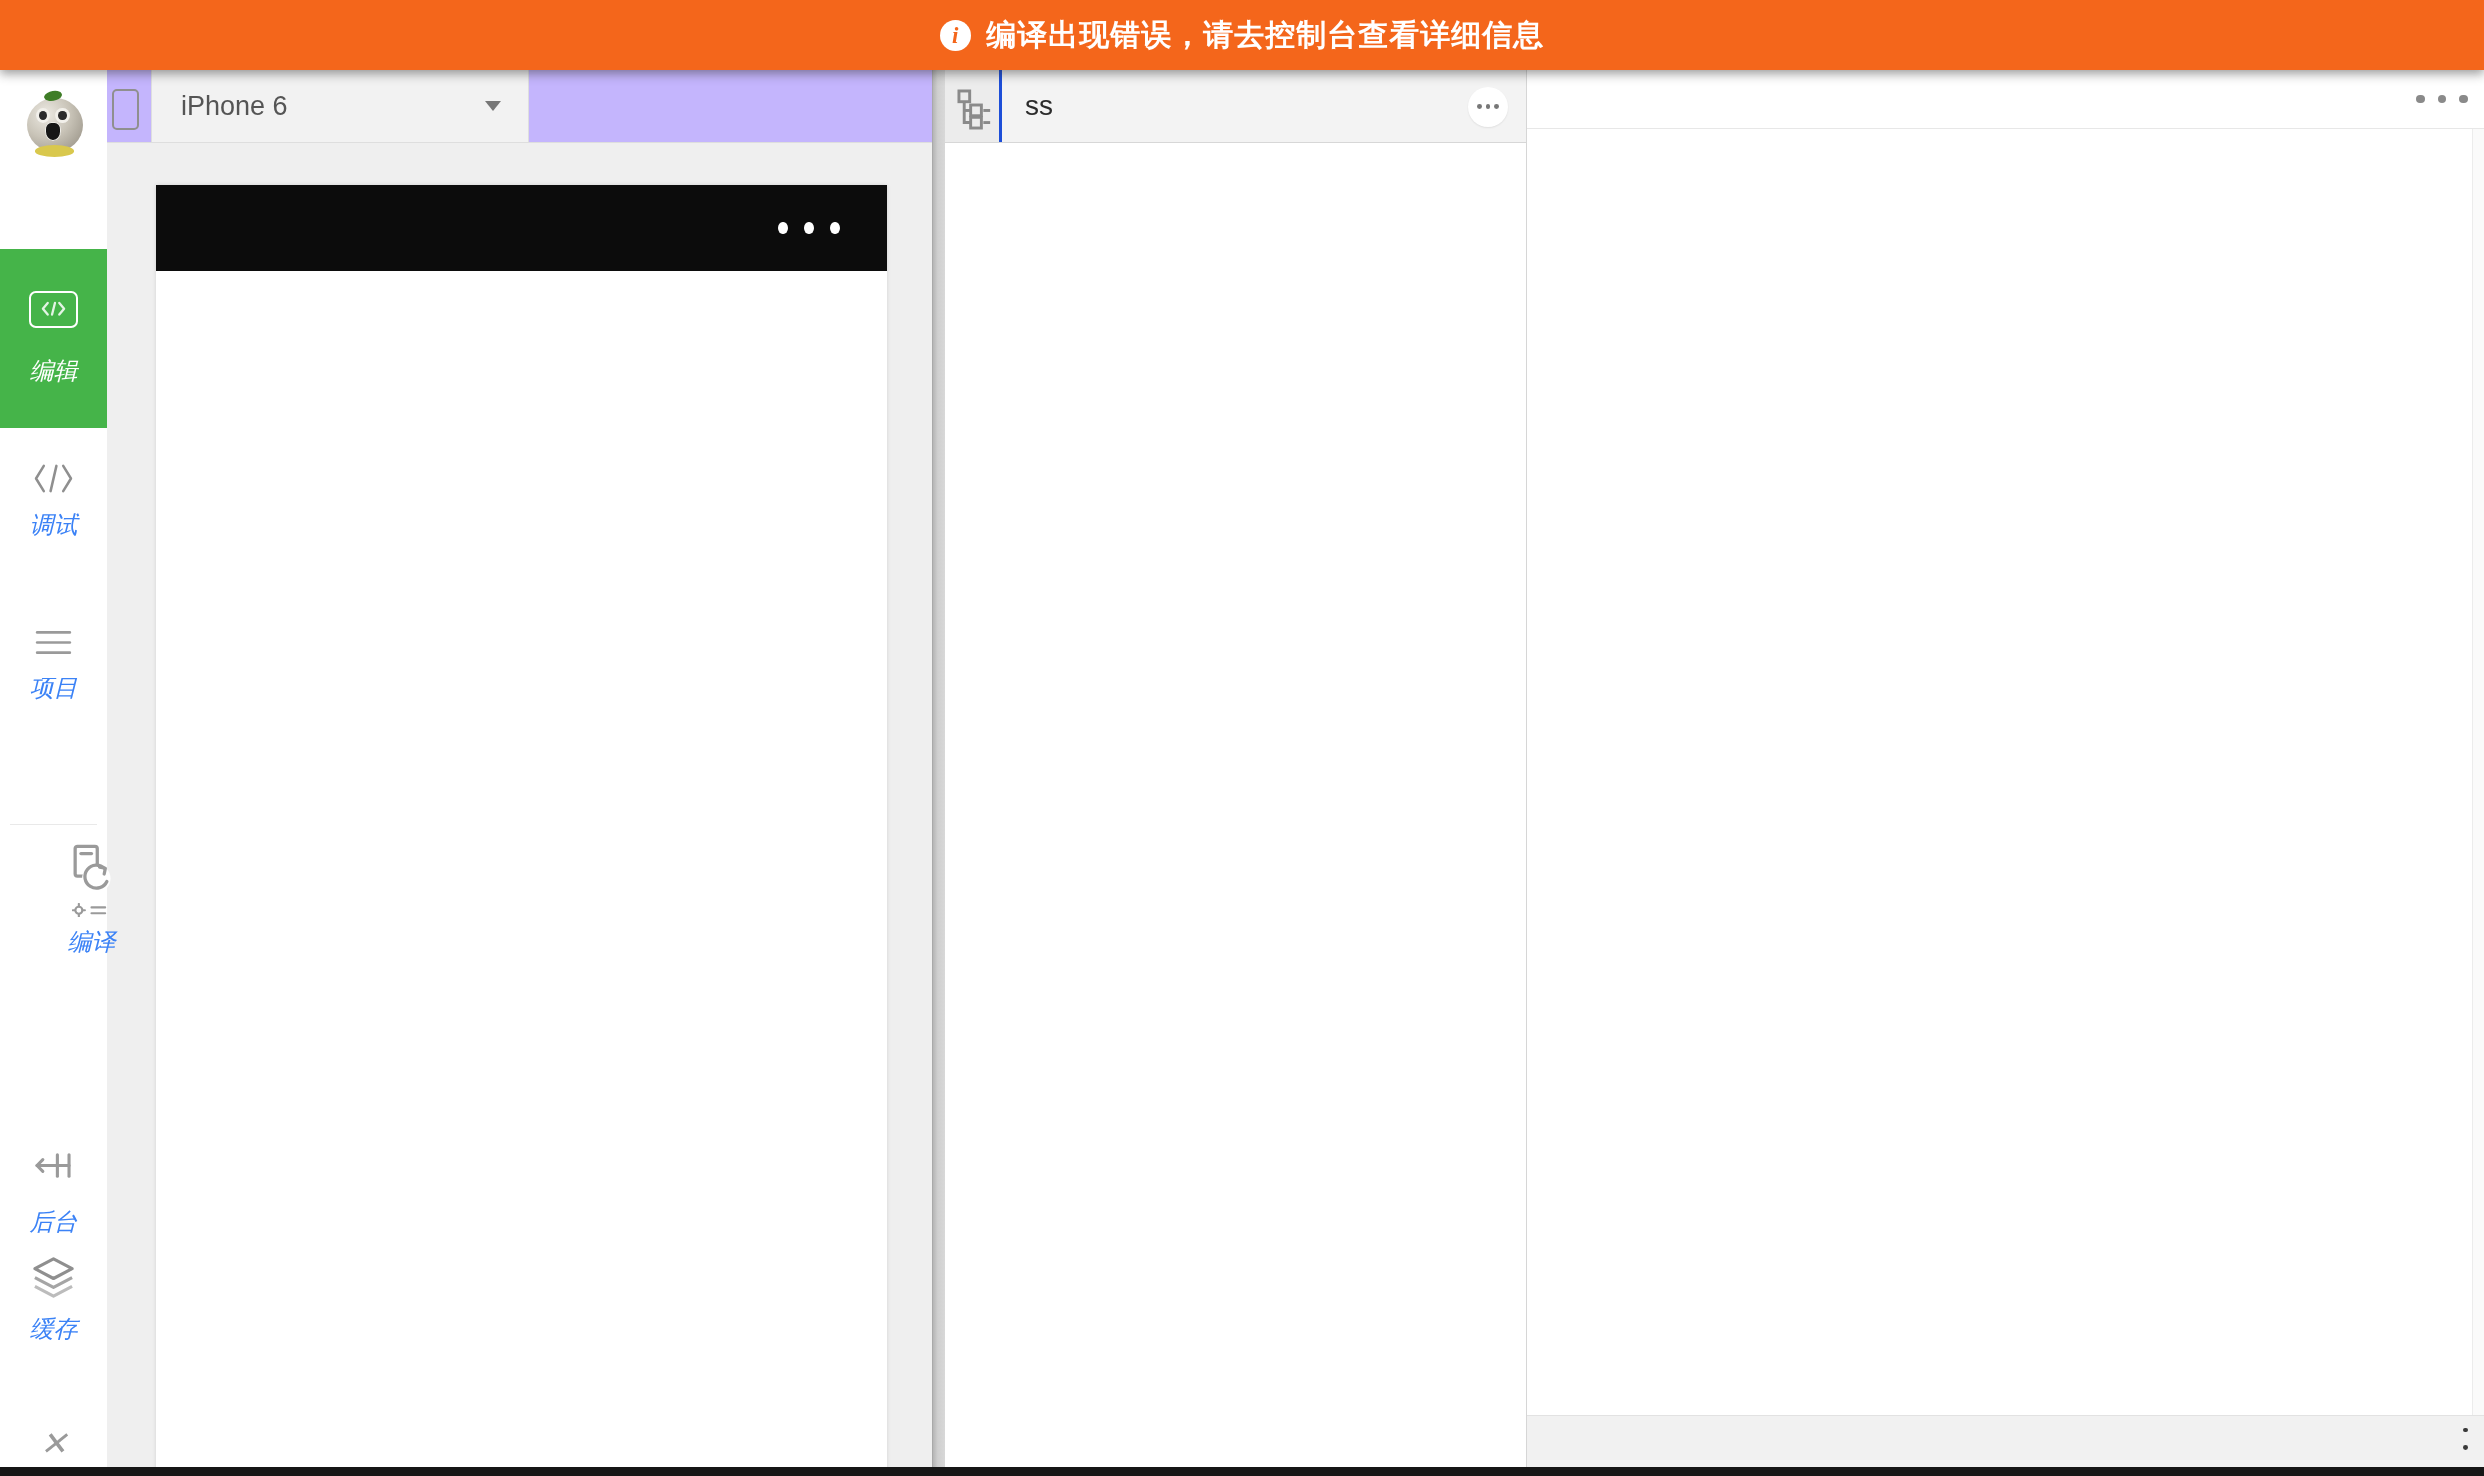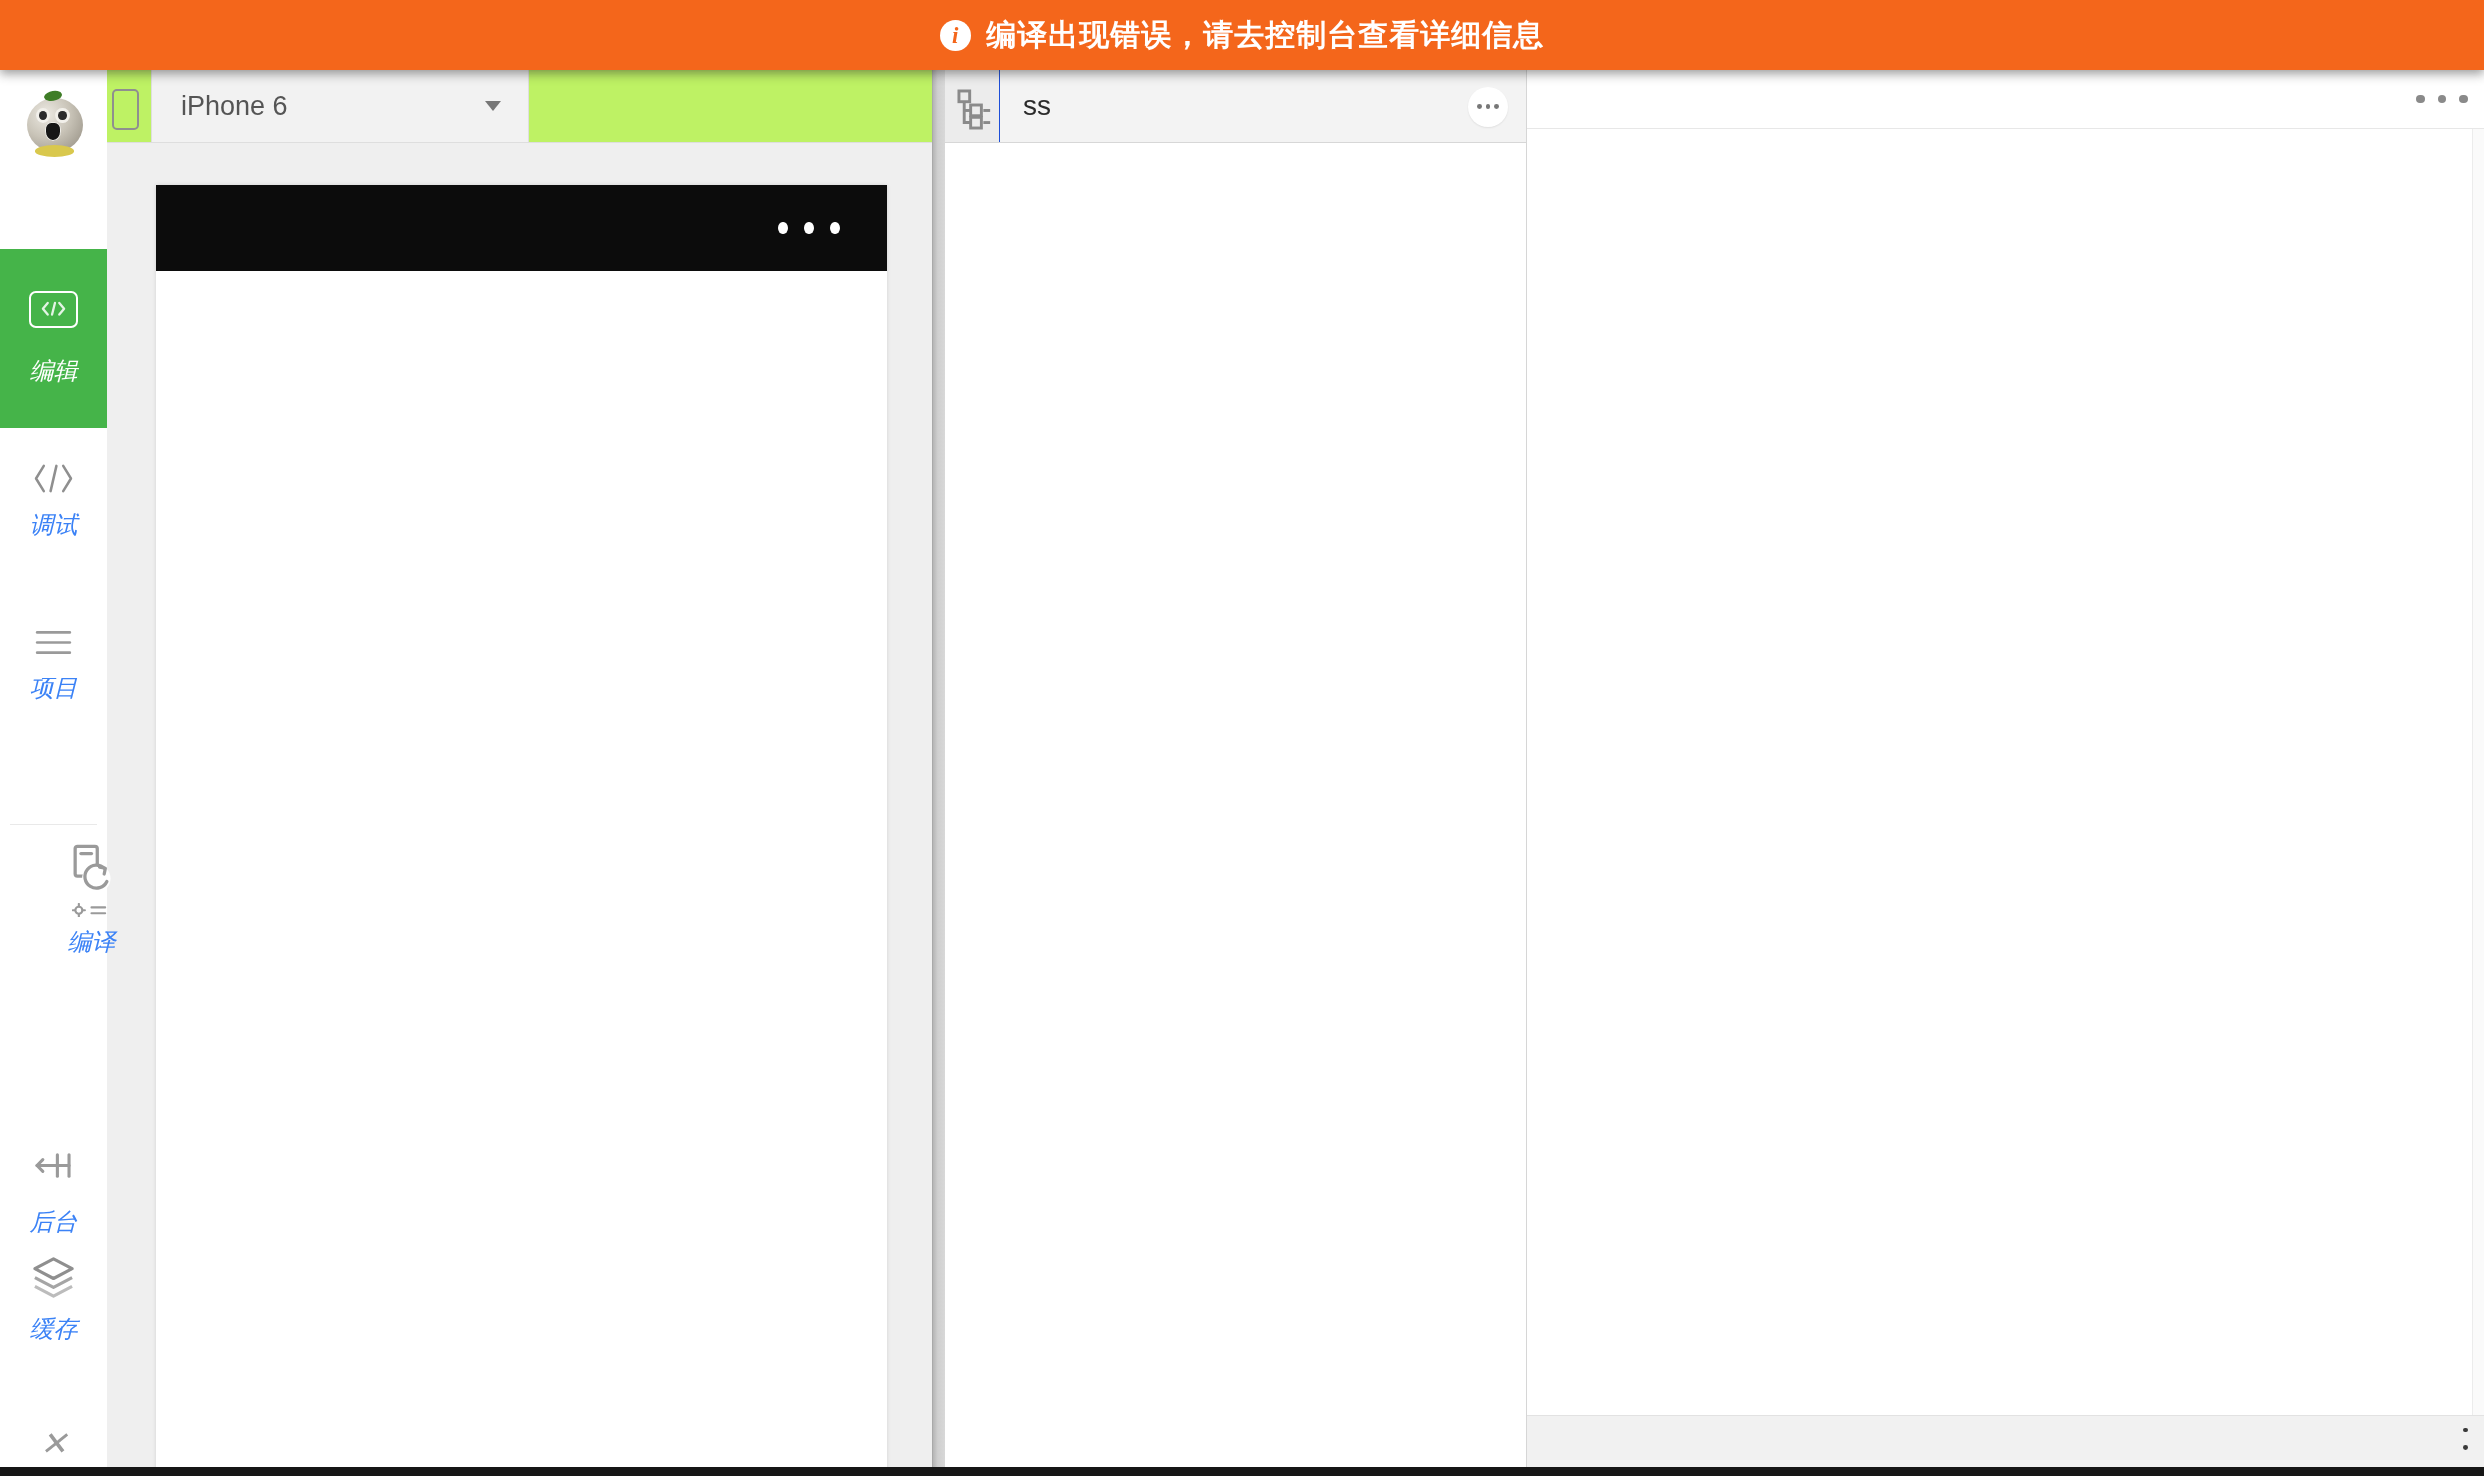--- a/index.html
+++ b/index.html
@@ -44,21 +44,21 @@
   .edit-box { width:49px; height:37px; border:2.9px solid #fff; border-radius:6.8px;
     display:flex; align-items:center; justify-content:center; }
   .divider { position:absolute; left:9.7px; top:754px; width:87px; height:0;
     border-top:1.9px solid #e9e9e9; }
   .close-x { font-size:33px; color:#9a9a9a; line-height:1; }
 
   
   .sim { position:absolute; left:107px; top:70px; width:825px; height:1407px;
     background:#efefef; }
   .sim-header { position:absolute; left:0; top:0; width:825px; height:73px;
-    background:#bef264; border-bottom:1px solid #dedede; }
+    background:#c4b5fd; border-bottom:1px solid #dedede; }
   .dev-toggle { position:absolute; left:4.9px; top:19.4px; width:27px; height:41px;
     border:2.9px solid #8f8f8f; border-radius:4.9px; background:transparent; }
   .dd-cell { position:absolute; top:0; height:72px; background:#f2f2f2;
     border-left:1px solid #dedede; border-right:1px solid #dedede;
     display:flex; align-items:center; cursor:pointer; }
   .dd-device { left:44px; width:378px; }
   .dd-network { left:432px; width:380px; }
   .dd-cell .val { font-size:27px; color:#555; margin-left:29px; }
   .caret { position:absolute; right:27px; top:31px; width:0; height:0;
     border-left:8.7px solid transparent; border-right:8.7px solid transparent;
@@ -79,21 +79,21 @@
     border-left:1px solid #a9a9a9; cursor:col-resize; z-index:6; }
 
   
   .editor { position:absolute; left:944px; top:70px; width:582px; height:1407px;
     background:#fff; }
   .ed-header { position:absolute; left:0; top:0; width:582px; height:73px;
     background:#ececec; border-bottom:1px solid #d7d7d7; }
   .tree-btn { position:absolute; left:9.7px; top:17.5px; width:45px; height:43px;
     display:flex; align-items:center; justify-content:center; cursor:pointer; }
   .tab { position:absolute; left:55px; top:0; width:527px; height:72px;
-    background:#f3f3f3; border-left:1px solid #1d4ed8; display:flex; align-items:center; }
+    background:#f3f3f3; border-left:3px solid #1d4ed8; display:flex; align-items:center; }
   .tab .t { font-size:28px; color:#2b2b2b; margin-left:23px; }
   .more-circle { position:absolute; left:524px; top:16.5px; width:40px; height:40px;
     border-radius:50%; background:#fff; display:flex; align-items:center;
     justify-content:center; gap:3.9px; cursor:pointer; box-shadow:0 1px 1.9px rgba(0,0,0,.08); }
   .more-circle .d { width:4.9px; height:4.9px; border-radius:50%; background:#777; }
   .ed-body { position:absolute; left:0; top:73px; width:582px; height:1334px; background:#fff; }
 
   
   .dbg { position:absolute; left:1526px; top:70px; width:958px; height:1407px;
     background:#fff; border-left:1px solid #d6d6d6; }

